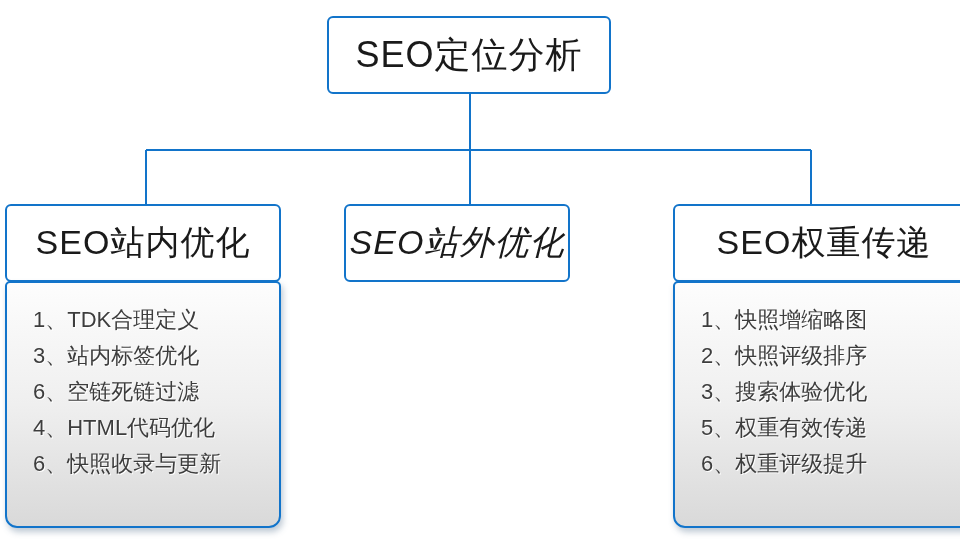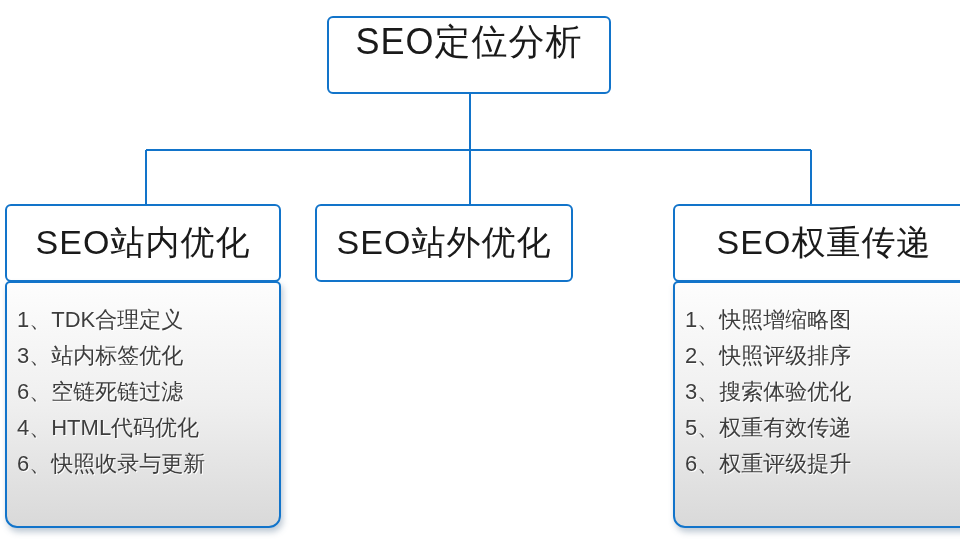--- a/index.html
+++ b/index.html
@@ -16,35 +16,35 @@
     left: 0; top: 0;
     width: 960px; height: 550px;
     pointer-events: none;
   }
   .node {
     position: absolute;
     box-sizing: border-box;
     border: 2px solid #1274CA;
     background: #ffffff;
     display: flex;
-    align-items: flex-start;
+    align-items: center;
     justify-content: center;
     color: #1a1a1a;
   }
   .root-box {
     left: 327px; top: 16px;
     width: 284px; height: 78px;
     border-radius: 6px;
     font-size: 36px;
     letter-spacing: 1px;
     white-space: nowrap;
   }
   .col { position: absolute; top: 204px; }
   .col-0 { left: 5px;   width: 276px; }
-  .col-1 { left: 315px; width: 258px; }
+  .col-1 { left: 344px; width: 226px; font-style: italic; }
   .col-2 { left: 673px; width: 302px; }
   .title-box {
     position: relative;
     box-sizing: border-box;
     width: 100%;
     height: 78px;
     border: 2px solid #1274CA;
     border-radius: 6px;
     background: #ffffff;
     display: flex;
@@ -58,21 +58,21 @@
   .list-box {
     position: relative;
     box-sizing: border-box;
     width: 100%;
     height: 247px;
     margin-top: -1px;
     border: 2px solid #1274CA;
     border-radius: 5px 5px 12px 12px;
     background: linear-gradient(180deg, #fdfdfd 0%, #efefef 50%, #d9d9d9 100%);
     box-shadow: 2px 4px 6px rgba(110, 135, 160, 0.45);
-    padding: 19px 8px 0 10px;
+    padding: 19px 8px 0 26px;
   }
   .list-item {
     font-size: 22px;
     line-height: 36px;
     color: #3d3d3d;
     text-shadow: 1px 1px 0 rgba(255,255,255,0.95);
     white-space: nowrap;
   }
 </style>
 </head>

